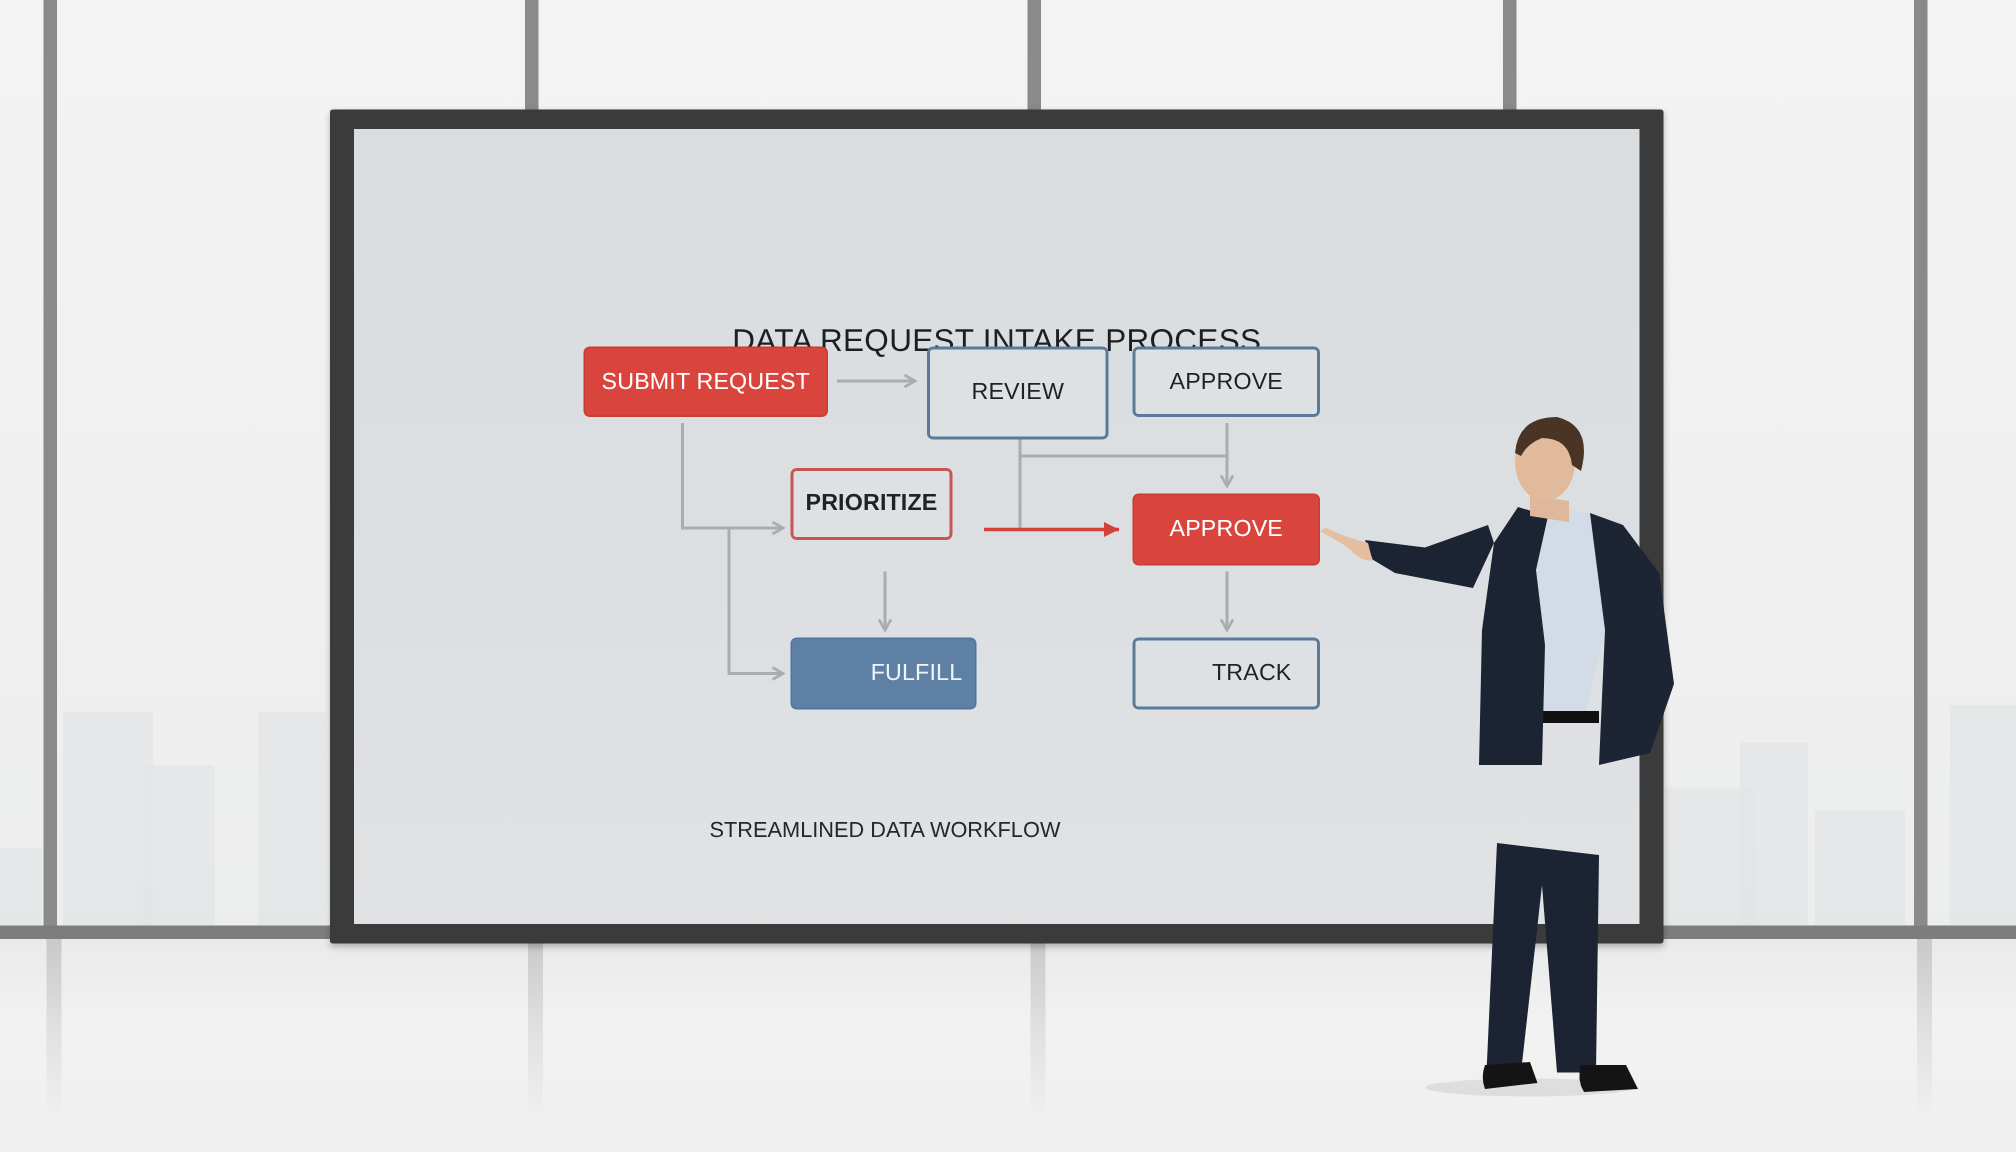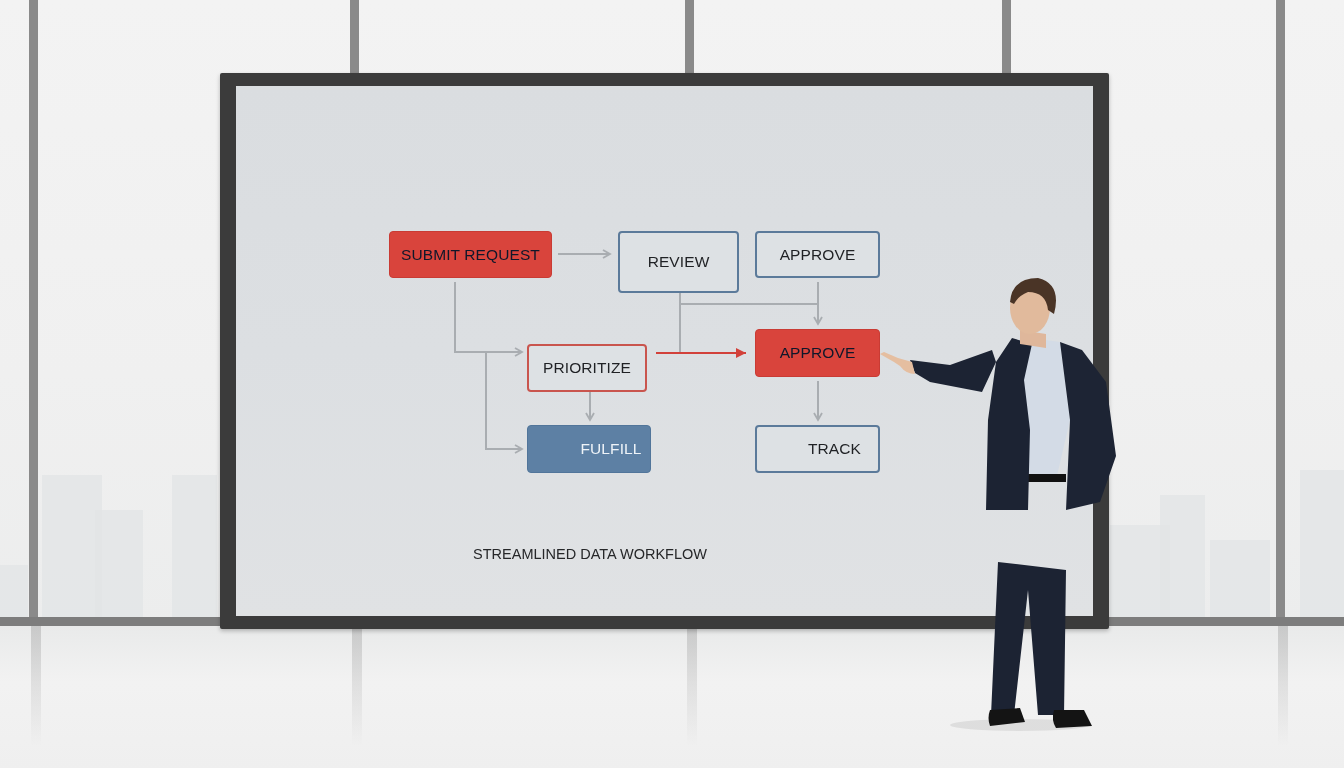--- a/index.html
+++ b/index.html
@@ -37,21 +37,21 @@
     font-size: 21px; color: #1d1e20; letter-spacing: 0.2px;
   }
   .diagram-subtitle {
     position: absolute; left: 0; top: 460px; width: 708px; text-align: center;
     font-size: 14.5px; color: #262729;
   }
   .node {
     position: absolute; display: flex; align-items: center; justify-content: center;
     border-radius: 4px; font-size: 15.5px; letter-spacing: 0.1px;
   }
-  .node.filled-red { background: #d9443c; color: #0f172a; border: 1.5px solid #c93b34; }
+  .node.filled-red { background: #d9443c; color: #ffffff; border: 1.5px solid #c93b34; }
   .node.filled-blue { background: #5d80a4; color: #eef3f8; border: 1.5px solid #51759a; padding-left: 44px; }
   .node.outline-blue { background: #dde1e4; color: #1f2124; border: 2px solid #5b7a9a; }
   .node.outline-red { background: #dde1e4; color: #1f2124; border: 2px solid #c9554e; }
   .connectors { position: absolute; left: 0; top: 0; width: 857px; height: 530px; }
 
   .presenter { position: absolute; left: 870px; top: 270px; width: 260px; height: 480px; }
 </style>
 </head>
 <body>
 
@@ -76,20 +76,21 @@
 
   <div class="floor"></div>
   <div class="floor-reflection" style="left:31px;"></div>
   <div class="floor-reflection" style="left:352px;"></div>
   <div class="floor-reflection" style="left:687px;"></div>
   <div class="floor-reflection" style="left:1278px;"></div>
 
   <div class="screen-frame"></div>
   <div class="screen">
 
+    <div class="diagram-title">DATA REQUEST INTAKE PROCESS</div>
 
     <svg class="connectors" viewBox="0 0 857 530">
       <defs>
         <marker id="ah-gray" markerWidth="10" markerHeight="10" refX="8" refY="5" orient="auto" markerUnits="userSpaceOnUse">
           <path d="M1,1 L8,5 L1,9" fill="none" stroke="#a9adb1" stroke-width="1.8"></path>
         </marker>
         <marker id="ah-red" markerWidth="12" markerHeight="12" refX="10" refY="6" orient="auto" markerUnits="userSpaceOnUse">
           <path d="M0,1 L10,6 L0,11 Z" fill="#d2413a"></path>
         </marker>
       </defs>
@@ -106,21 +107,21 @@
 
     <div class="node filled-red" style="left:153px;top:145px;width:163px;height:47px;">
       <span>SUBMIT REQUEST</span>
     </div>
     <div class="node outline-blue" style="left:382px;top:145px;width:121px;height:62px;">
       <span>REVIEW</span>
     </div>
     <div class="node outline-blue" style="left:519px;top:145px;width:125px;height:47px;">
       <span>APPROVE</span>
     </div>
-    <div class="node outline-red" style="left:291px;top:258px;width:120px;height:48px;">
+    <div class="node outline-red" style="left:291px;top:226px;width:108px;height:48px;font-weight:bold;">
       <span>PRIORITIZE</span>
     </div>
     <div class="node filled-red" style="left:519px;top:243px;width:125px;height:48px;">
       <span>APPROVE</span>
     </div>
     <div class="node filled-blue" style="left:291px;top:339px;width:124px;height:48px;">
       <span>FULFILL</span>
     </div>
     <div class="node outline-blue" style="left:519px;top:339px;width:125px;height:48px;padding-left:34px;">
       <span>TRACK</span>

